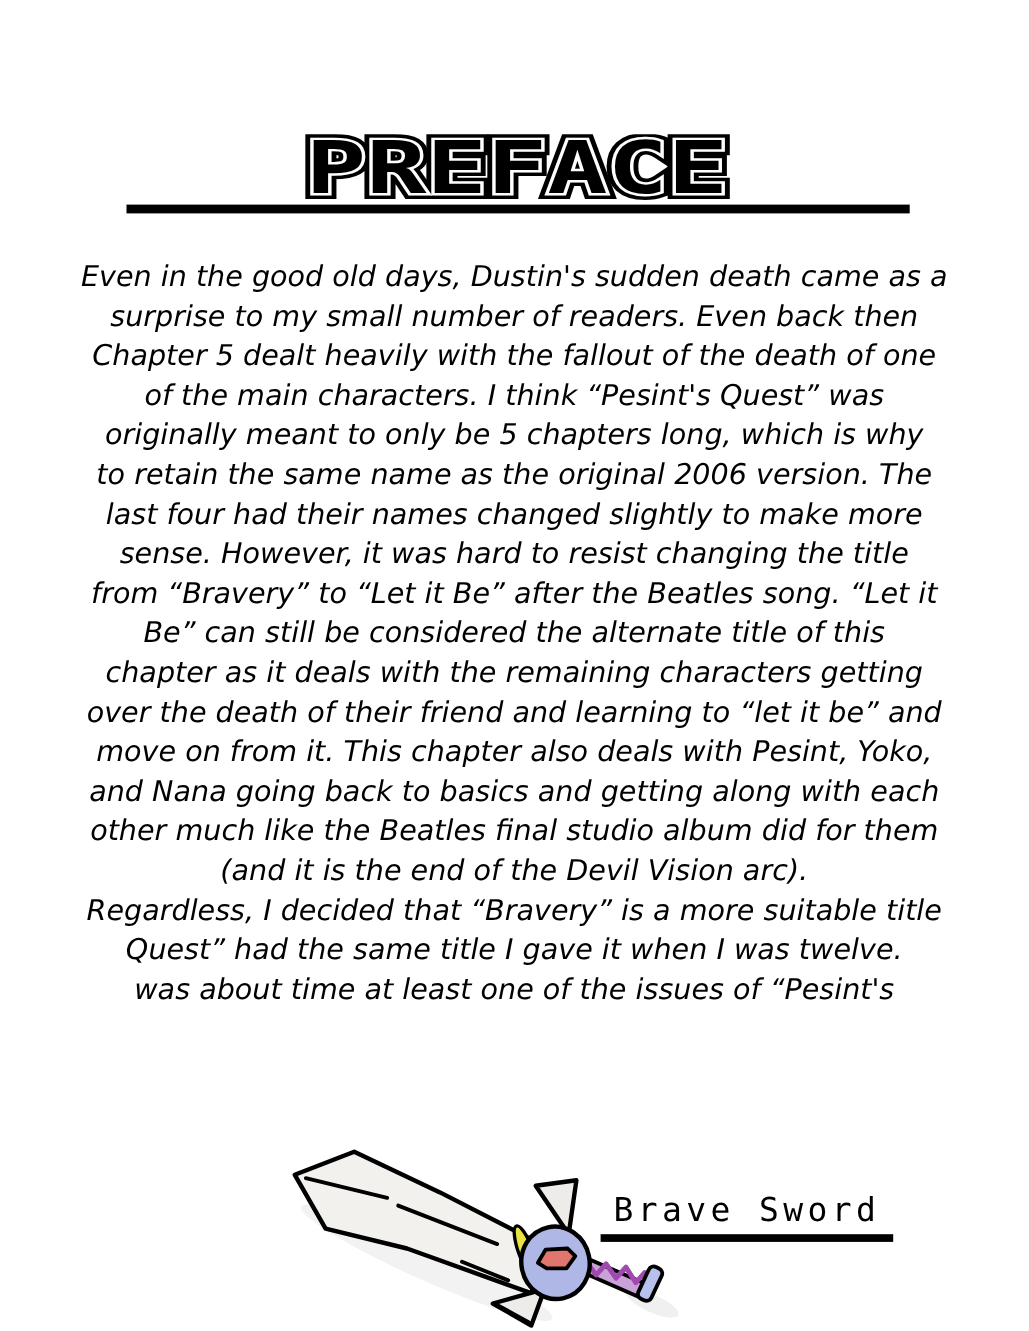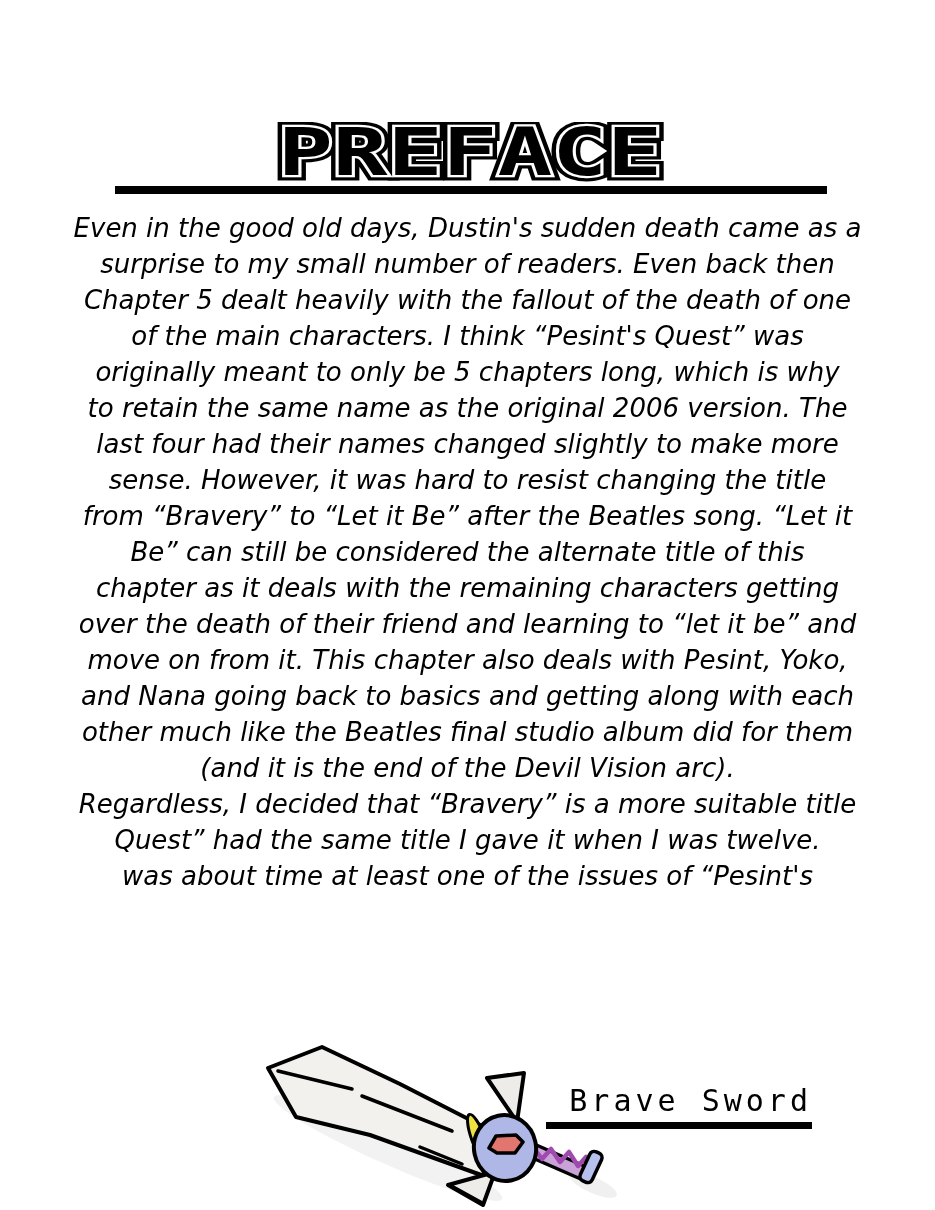--- a/index.html
+++ b/index.html
@@ -15,37 +15,37 @@
   .title-svg{position:absolute;left:220px;top:82px;width:500px;height:66px;}
   .title-svg text{
     font-family:"DejaVu Sans Mono",monospace;
     font-weight:bold;
   }
   .title-rule{
     position:absolute;left:115px;top:146px;
     width:712px;height:8px;background:#000;
   }
   .body-text{
-    position:absolute;left:47px;top:170px;width:841px;
+    position:absolute;left:47px;top:194px;width:841px;
   }
   .body-line{
     height:36px;line-height:36px;
     font-size:26px;font-style:italic;
     text-align:center;white-space:nowrap;
     letter-spacing:0px;
   }
   .figure-svg{position:absolute;left:248px;top:993px;width:380px;height:200px;}
   .figure-caption{
     position:absolute;left:546px;top:1044px;width:266px;
   }
   .figure-caption .cap-text{
     font-family:"DejaVu Sans Mono",monospace;
     font-size:30px;line-height:34px;
     letter-spacing:4px;
-    text-align:right;white-space:nowrap;
+    text-align:center;white-space:nowrap;
   }
   .figure-caption .cap-underline{
     margin-top:4px;height:7px;background:#000;width:100%;
   }
 </style>
 </head>
 <body>
 
 <div class="page">
 

